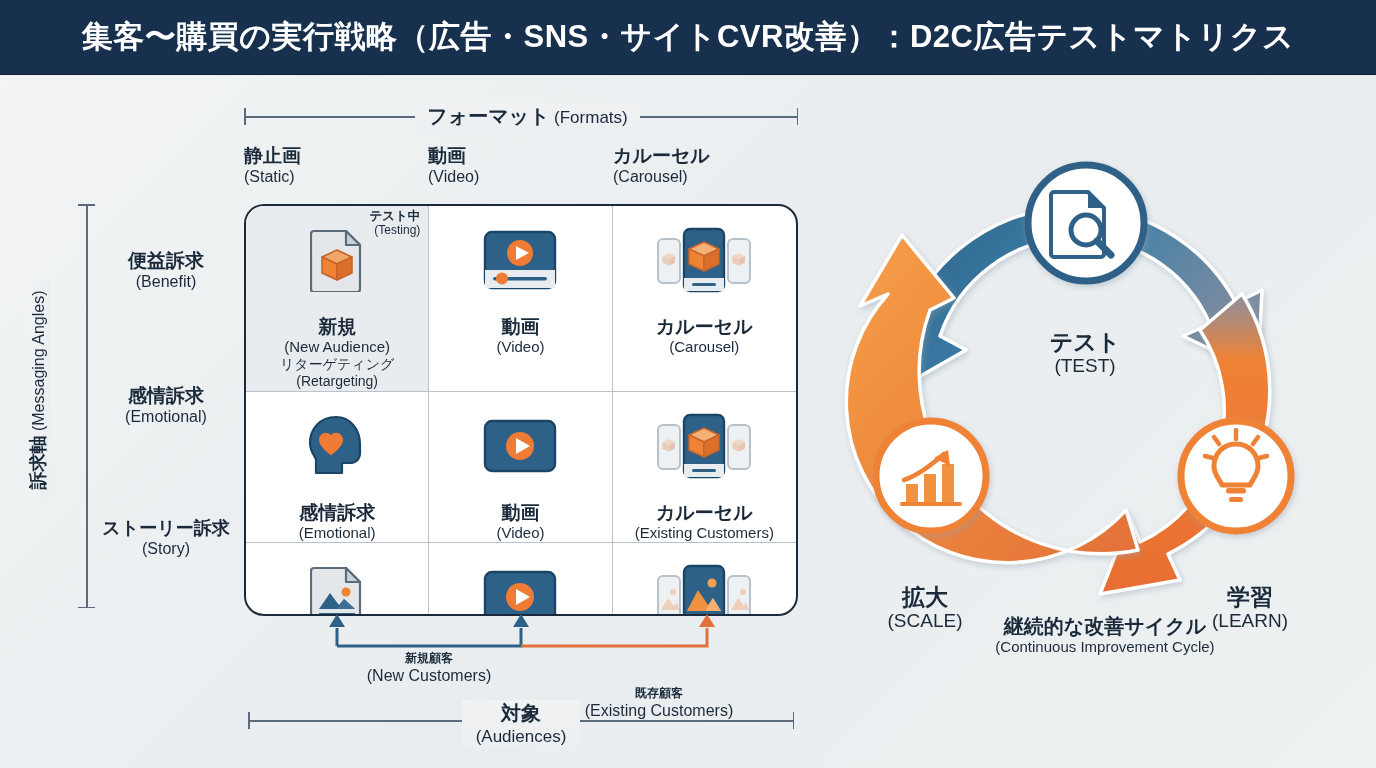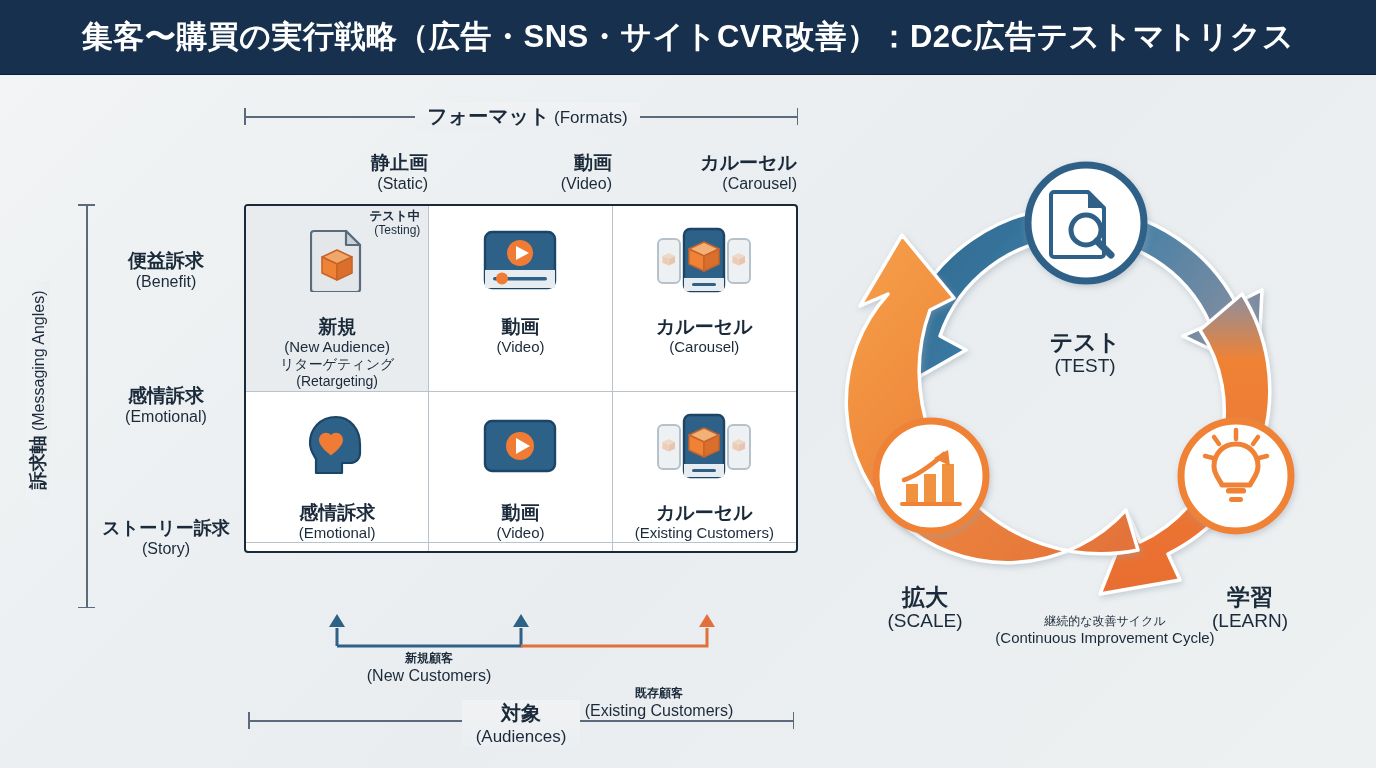--- a/index.html
+++ b/index.html
@@ -34,31 +34,31 @@
   .fmt-bracket .cap.l{left:0;}
   .fmt-bracket .cap.r{left:552.5px;}
   .fmt-title{
     position:absolute;left:244px;top:103px;width:567px;text-align:center;
   }
   .fmt-title span.box{background:linear-gradient(#f0f2f4,#eceff1);padding:0 12px;display:inline-block;}
   .fmt-title .jpx{font-size:20px;font-weight:bold;}
   .fmt-title .enx{font-size:17px;font-weight:normal;}
 
   
-  .colhead{position:absolute;top:152px;width:184px;text-align:right;}
+  .colhead{position:absolute;top:145px;width:184px;text-align:left;}
   .colhead .lbl-jp{font-size:19px;}
   .colhead .lbl-en{font-size:16px;}
   #colhead-0{left:244px;}
   #colhead-1{left:428px;}
   #colhead-2{left:613px;}
 
   
   .matrix{
-    position:absolute;left:244px;top:204px;width:554px;height:349px;
-    border:2.5px solid #1b2a3a;border-radius:4px;background:#ffffff;
+    position:absolute;left:244px;top:204px;width:554px;height:412px;
+    border:2.5px solid #1b2a3a;border-radius:20px;background:#ffffff;
     box-sizing:border-box;overflow:hidden;
     display:grid;grid-template-columns:1fr 1fr 1fr;grid-template-rows:1fr 1fr 1fr;
   }
   .cell{position:relative;box-sizing:border-box;
         border-right:1.2px solid #b9c3cc;border-bottom:1.2px solid #b9c3cc;
         display:flex;flex-direction:column;align-items:center;justify-content:flex-start;
         padding-top:18px;}
   .cell.c2{border-right:none;}
   .cell.r2{border-bottom:none;}
   .cell.highlight{background:#e9ecef;}
@@ -113,21 +113,21 @@
 
   
   .cycle{position:absolute;left:838px;top:150px;width:500px;height:500px;}
   .cyc-lbl{position:absolute;text-align:center;line-height:1.15;margin-top:44px;}
   .cyc-lbl .lbl-jp{font-size:23px;font-weight:bold;}
   .cyc-lbl .lbl-en{font-size:19px;font-weight:normal;}
   #cyc-lbl-test{left:1010px;top:285px;width:150px;}
   #cyc-lbl-learn{left:1180px;top:540px;width:140px;}
   #cyc-lbl-scale{left:855px;top:540px;width:140px;}
   .cyc-caption{position:absolute;left:930px;top:615px;width:350px;text-align:center;line-height:1.2;}
-  .cyc-caption .lbl-jp{font-size:12px;font-weight:normal;}
+  .cyc-caption .lbl-jp{font-size:20px;font-weight:bold;}
   .cyc-caption .lbl-en{font-size:15px;font-weight:normal;}
 </style>
 </head>
 <body>
 
 <div id="canvas">
 
   <div class="titlebar">
     <div class="t">集客〜購買の実行戦略（広告・SNS・サイトCVR改善）：D2C広告テストマトリクス</div>
   </div>

